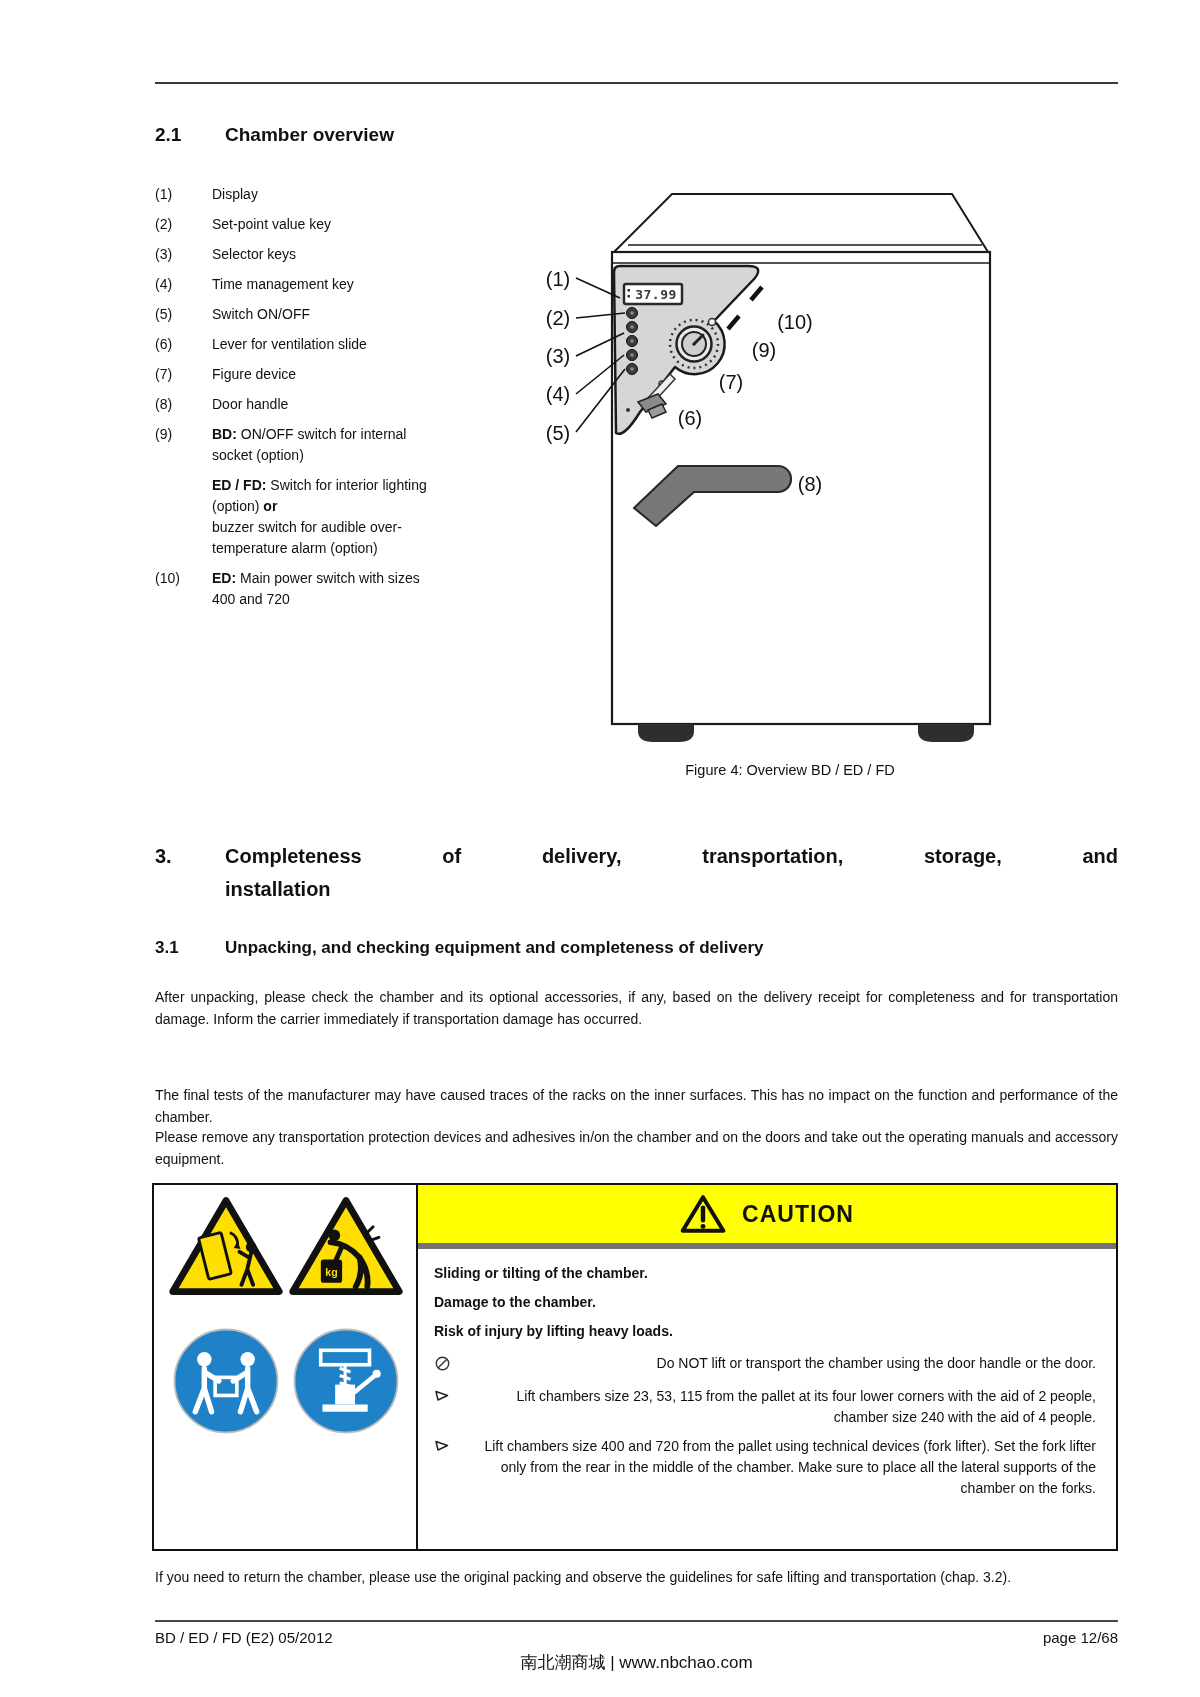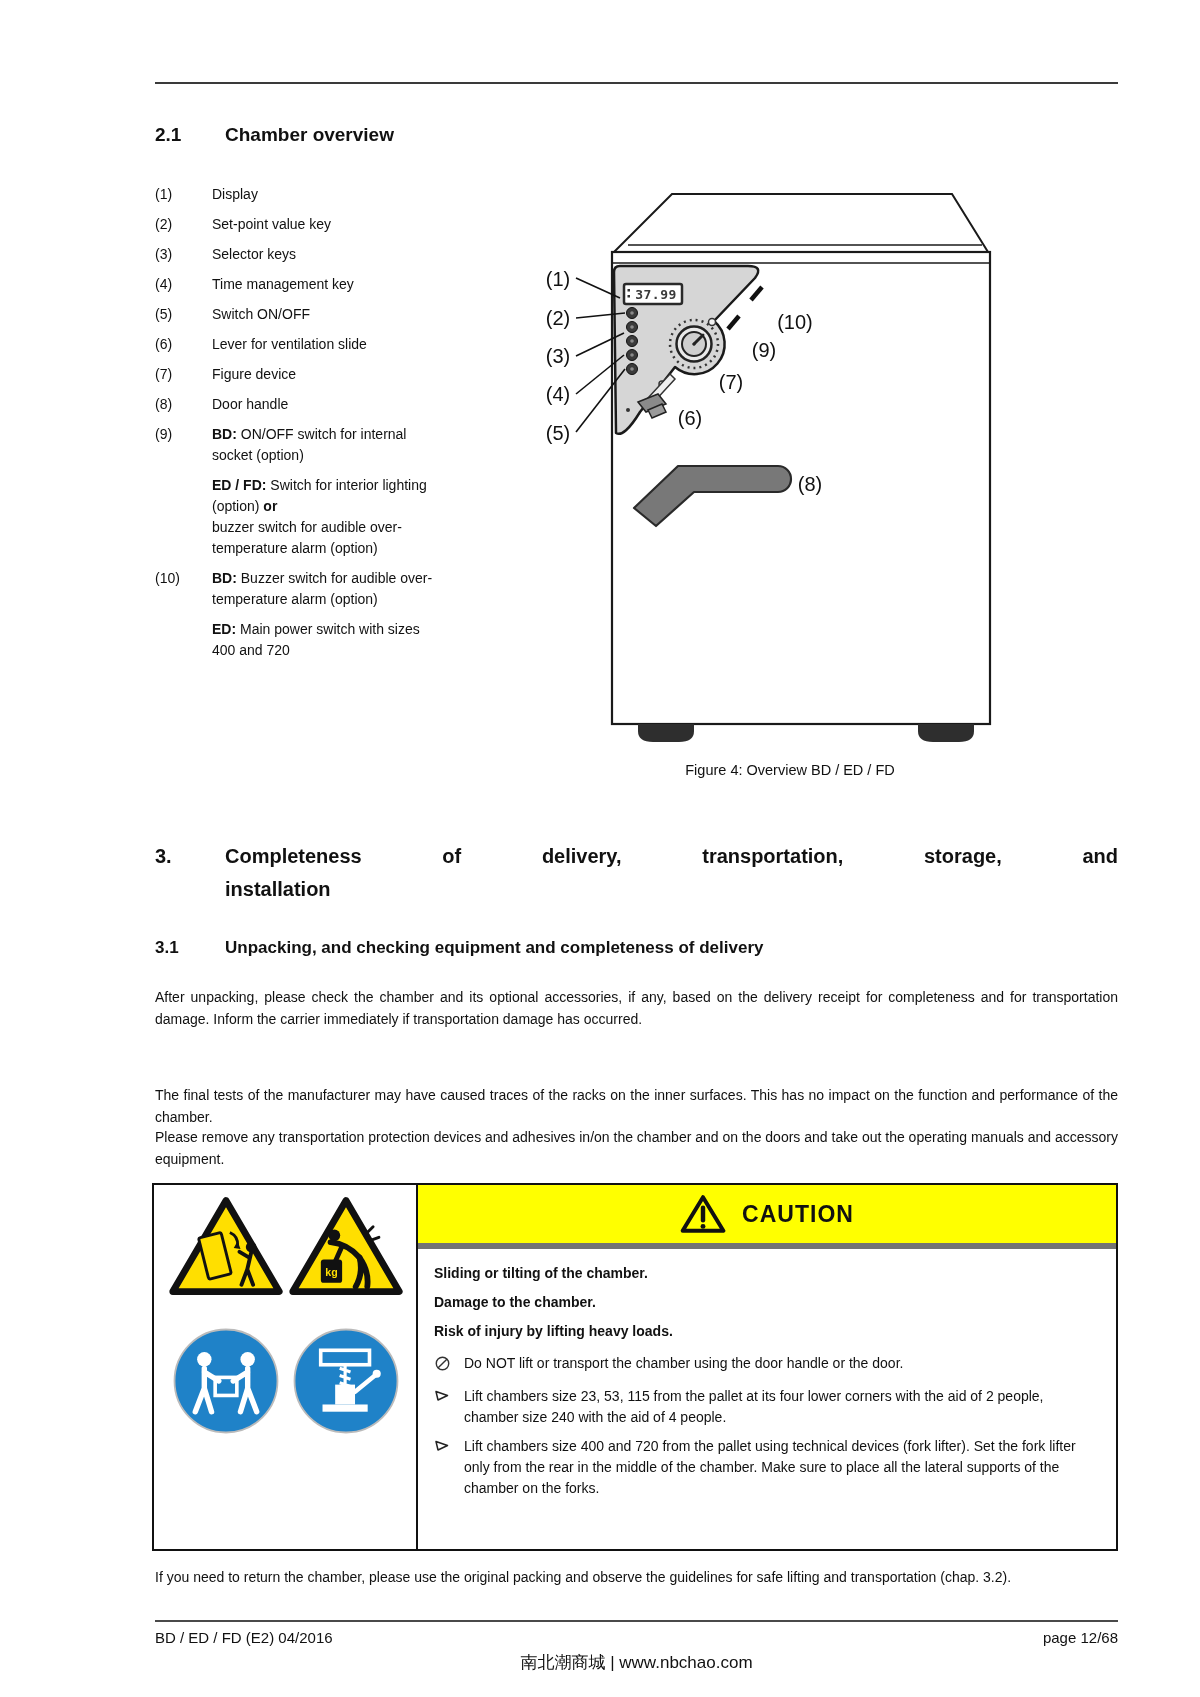--- a/index.html
+++ b/index.html
@@ -40,21 +40,21 @@
   }
   .icon-cell { grid-row:1 / span 2; border-right:2px solid #111; padding:8px 12px;
     display:grid; grid-template-columns:1fr 1fr; grid-template-rows:auto auto; justify-items:center; align-content:start; row-gap:24px; }
   .caution-band { background:#ffff00; border-bottom:6px solid #737373; display:flex; align-items:center; justify-content:center; gap:16px; }
   .caution-word { font-size:23px; font-weight:700; color:#111; letter-spacing:1px; }
   .caution-body { padding:10px 14px 8px 16px; font-size:14px; }
   .caution-title { font-weight:700; line-height:29px; }
   .caution-bullets { margin-top:7px; }
   .bullet-row { display:flex; margin-bottom:8px; line-height:21px; }
   .bullet-marker { flex:0 0 30px; padding-top:2px; }
-  .bullet-text { flex:1; padding-right:6px; }
+  .bullet-text { flex:1; padding-right:6px;text-align:right; }
   
   .closing { position:absolute; left:155px; top:1566px; width:963px; font-size:14px; line-height:22px; text-align:justify; }
   .footer-rule { position:absolute; left:155px; top:1620px; width:963px; height:2px; background:#4a4a4a; }
   .footer-row { position:absolute; left:155px; top:1629px; width:963px; display:flex; justify-content:space-between; font-size:15px; }
   .footer-center { position:absolute; left:155px; top:1651px; width:963px; text-align:center; font-size:17px; }
 </style>
 </head>
 <body>
 
 <div class="page">
@@ -102,21 +102,20 @@
     <div class="part-row">
       <span class="pnum">(9)</span>
       <span class="ptext">
         <p><b>BD:</b><span> ON/OFF switch for internal socket (option)</span></p>
         <p><b>ED / FD:</b><span> Switch for interior lighting (option) </span><b>or</b><br><span>buzzer switch for audible over-temperature alarm (option)</span></p>
       </span>
     </div>
     <div class="part-row">
       <span class="pnum">(10)</span>
       <span class="ptext">
-        <p><b>BD:</b><span> Buzzer switch for audible over-temperature alarm (option)</span></p>
         <p><b>ED:</b><span> Main power switch with sizes 400 and 720</span></p>
       </span>
     </div>
   </div>
 
   <svg class="diagram" viewBox="480 160 560 600">
 
     <polygon points="672,194 952,194 988,252 614,252" fill="#ffffff" stroke="#1a1a1a" stroke-width="2"></polygon>
     <line x1="628" y1="245" x2="982" y2="245" stroke="#1a1a1a" stroke-width="1.3"></line>
 
@@ -294,18 +293,18 @@
           <span class="bullet-text">Lift chambers size 400 and 720 from the pallet using technical devices (fork lifter). Set the fork lifter only from the rear in the middle of the chamber. Make sure to place all the lateral supports of the chamber on the forks.</span>
         </div>
       </div>
     </div>
   </div>
 
   <div class="closing">If you need to return the chamber, please use the original packing and observe the guidelines for safe lifting and transportation (chap. 3.2).</div>
 
   <div class="footer-rule"></div>
   <div class="footer-row">
-    <span>BD / ED / FD (E2) 04/2016</span>
+    <span>BD / ED / FD (E2) 05/2012</span>
     <span>page 12/68</span>
   </div>
   <div class="footer-center">南北潮商城 | www.nbchao.com</div>
 
 </div>
 
 </body></html>

